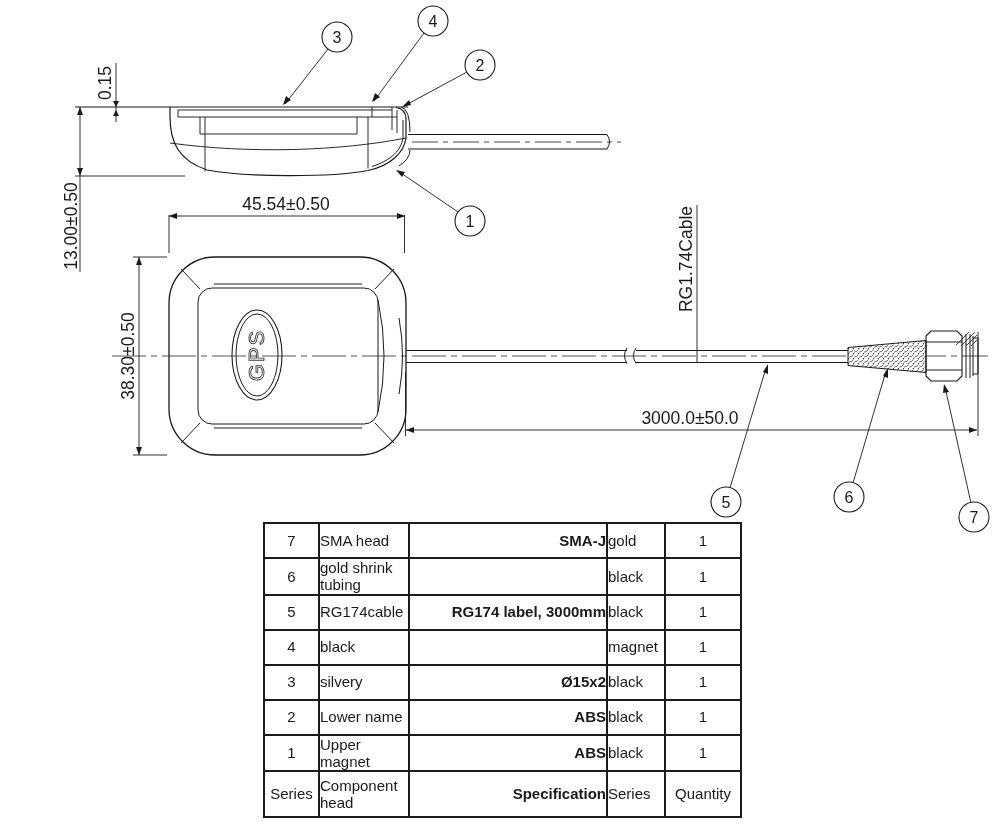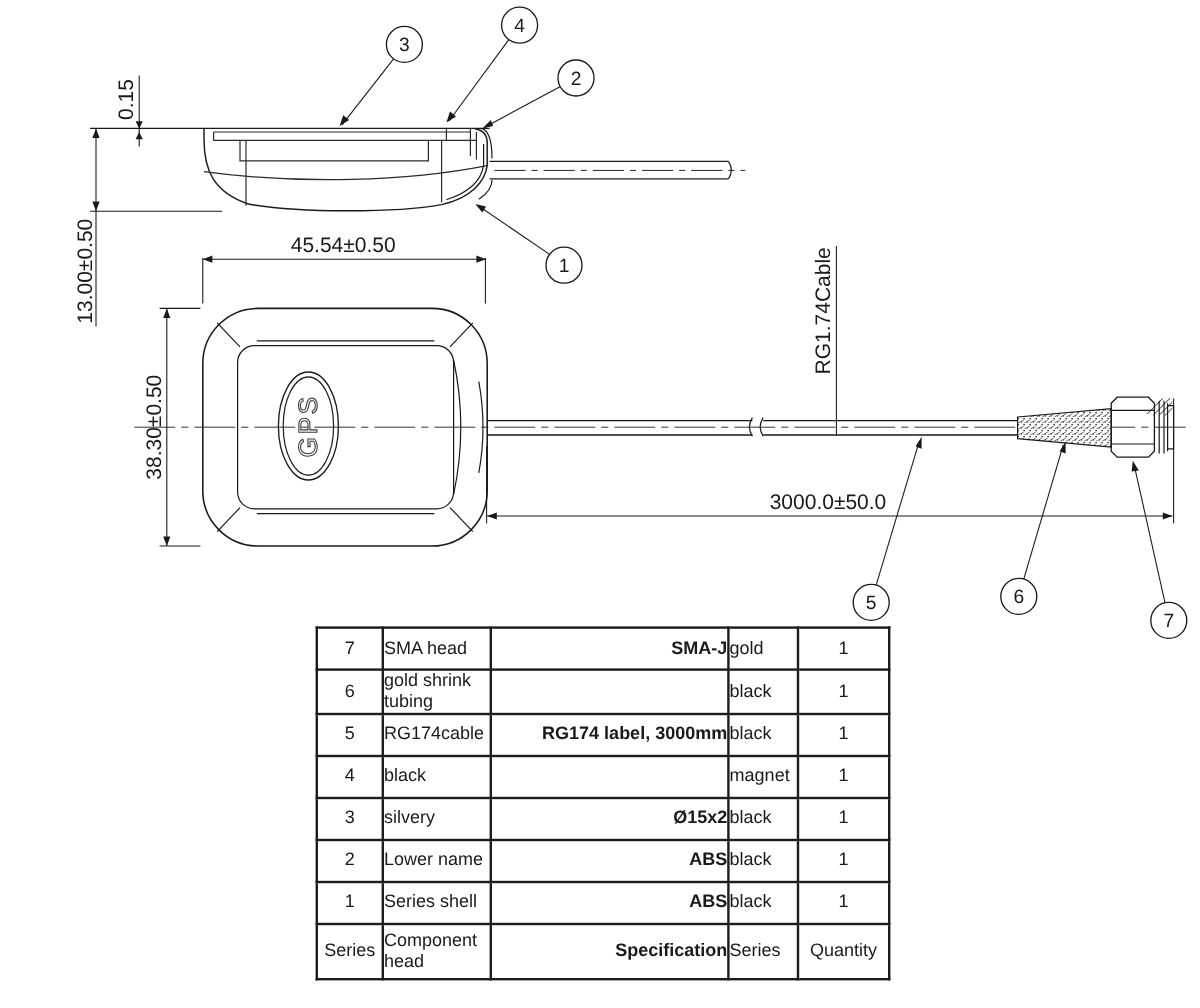--- a/index.html
+++ b/index.html
@@ -237,21 +237,21 @@
     </tr>
     <tr class="datarow">
       <td class="c-series">2</td>
       <td class="c-comp">Lower name</td>
       <td class="c-spec">ABS</td>
       <td class="c-color">black</td>
       <td class="c-qty">1</td>
     </tr>
     <tr class="datarow">
       <td class="c-series">1</td>
-      <td class="c-comp">Series shell</td>
+      <td class="c-comp">Upper magnet</td>
       <td class="c-spec">ABS</td>
       <td class="c-color">black</td>
       <td class="c-qty">1</td>
     </tr>
     <tr class="headrow">
       <td class="c-series">Series</td>
       <td class="c-comp">Component head</td>
       <td class="c-spec">Specification</td>
       <td class="c-color">Series</td>
       <td class="c-qty">Quantity</td>

